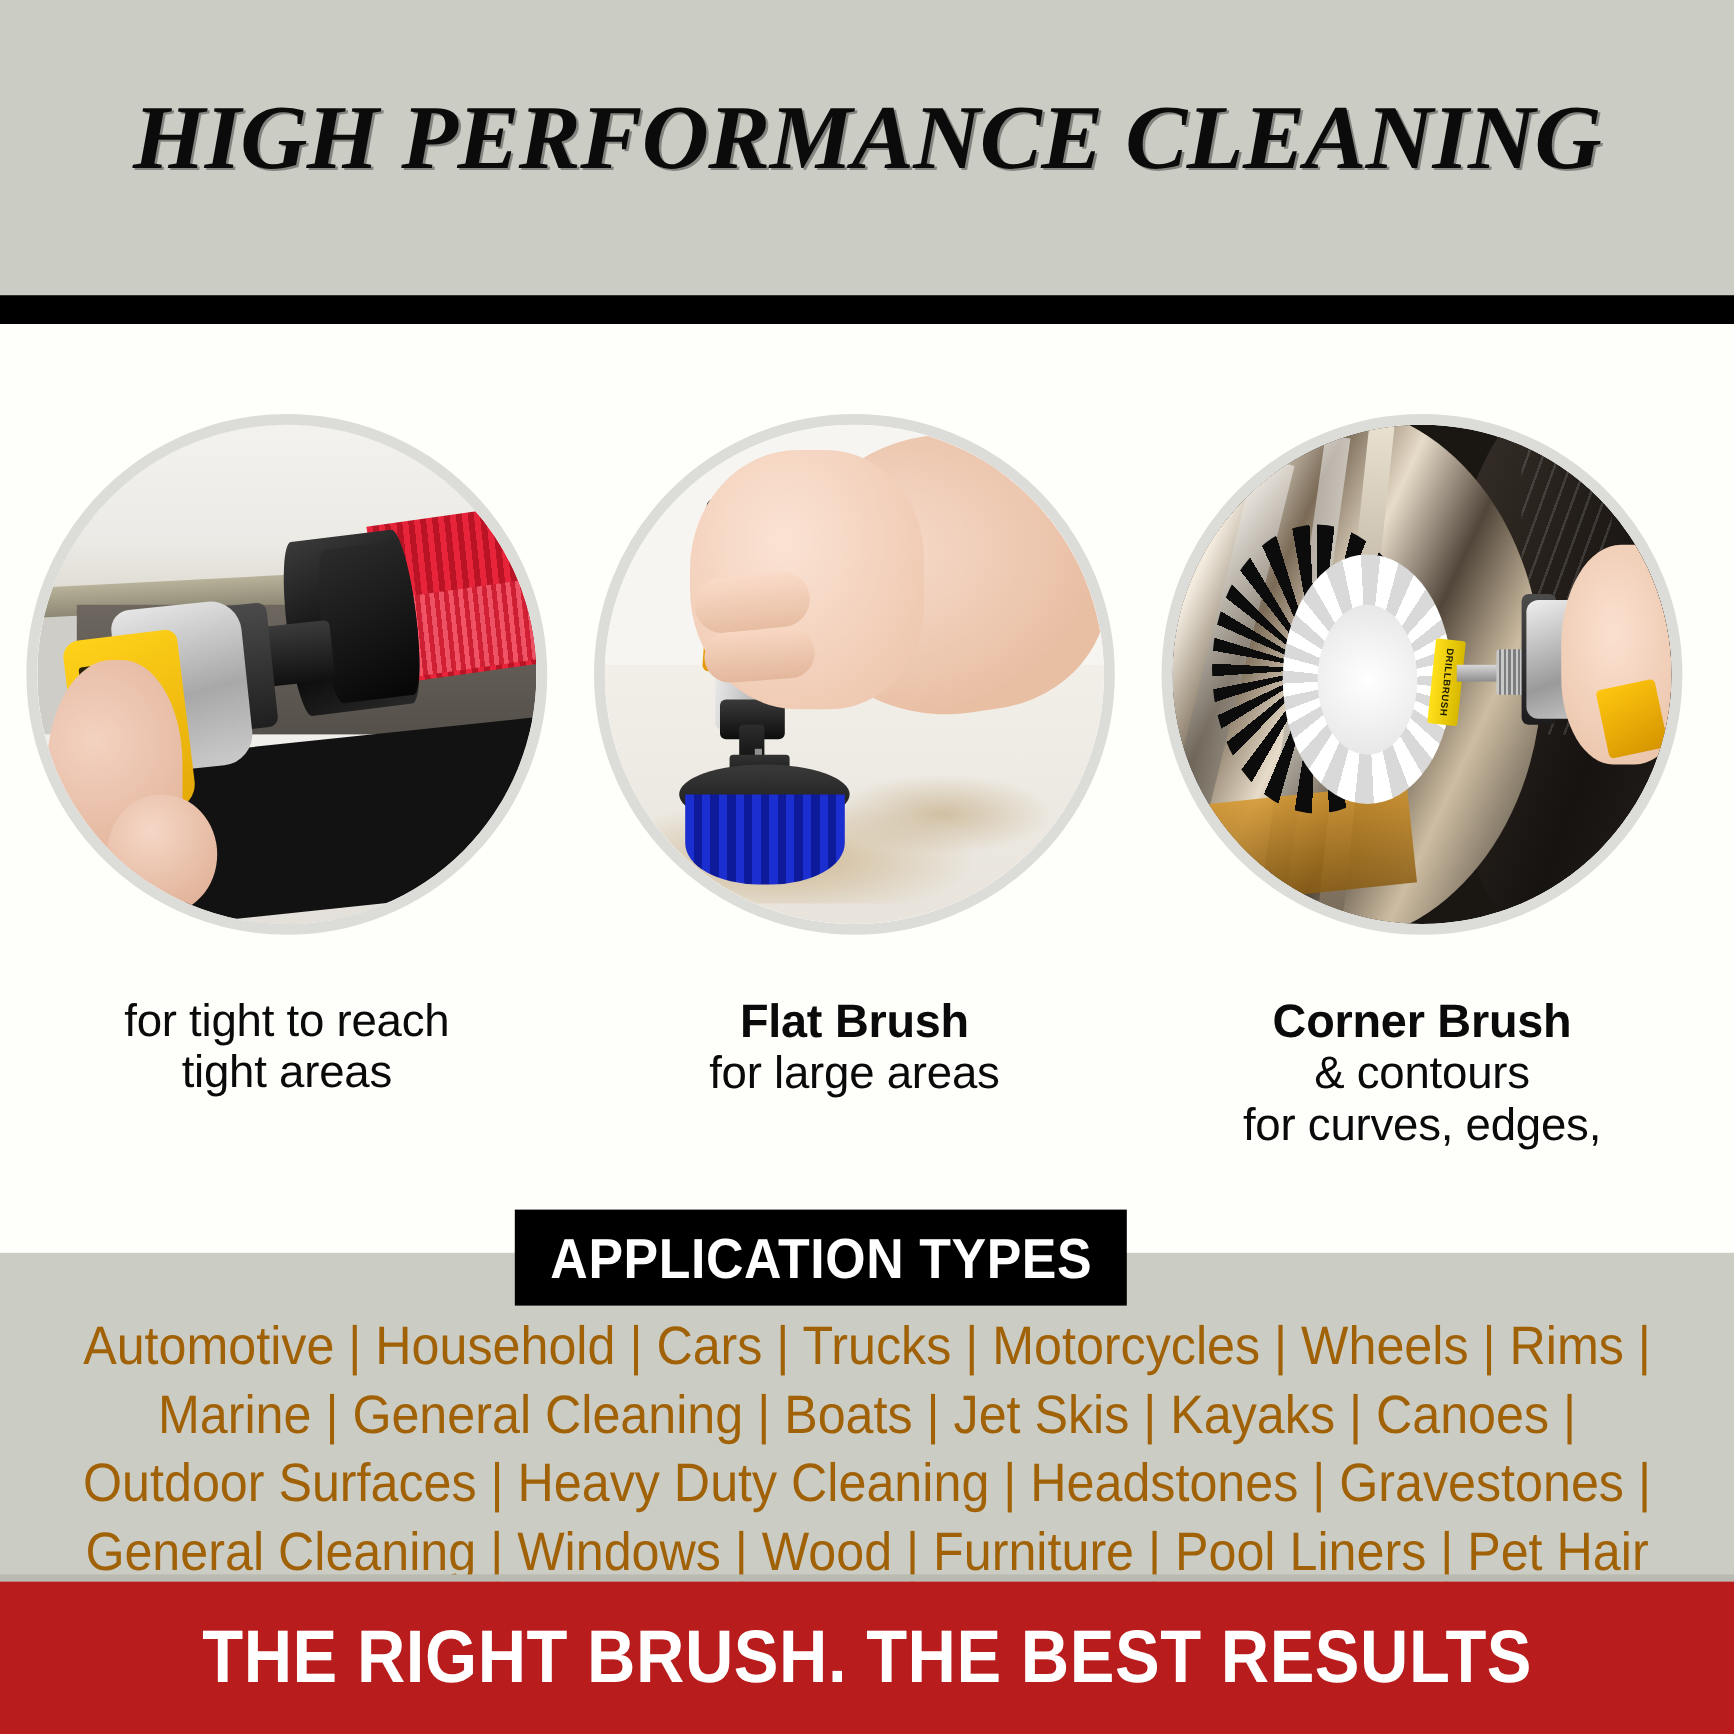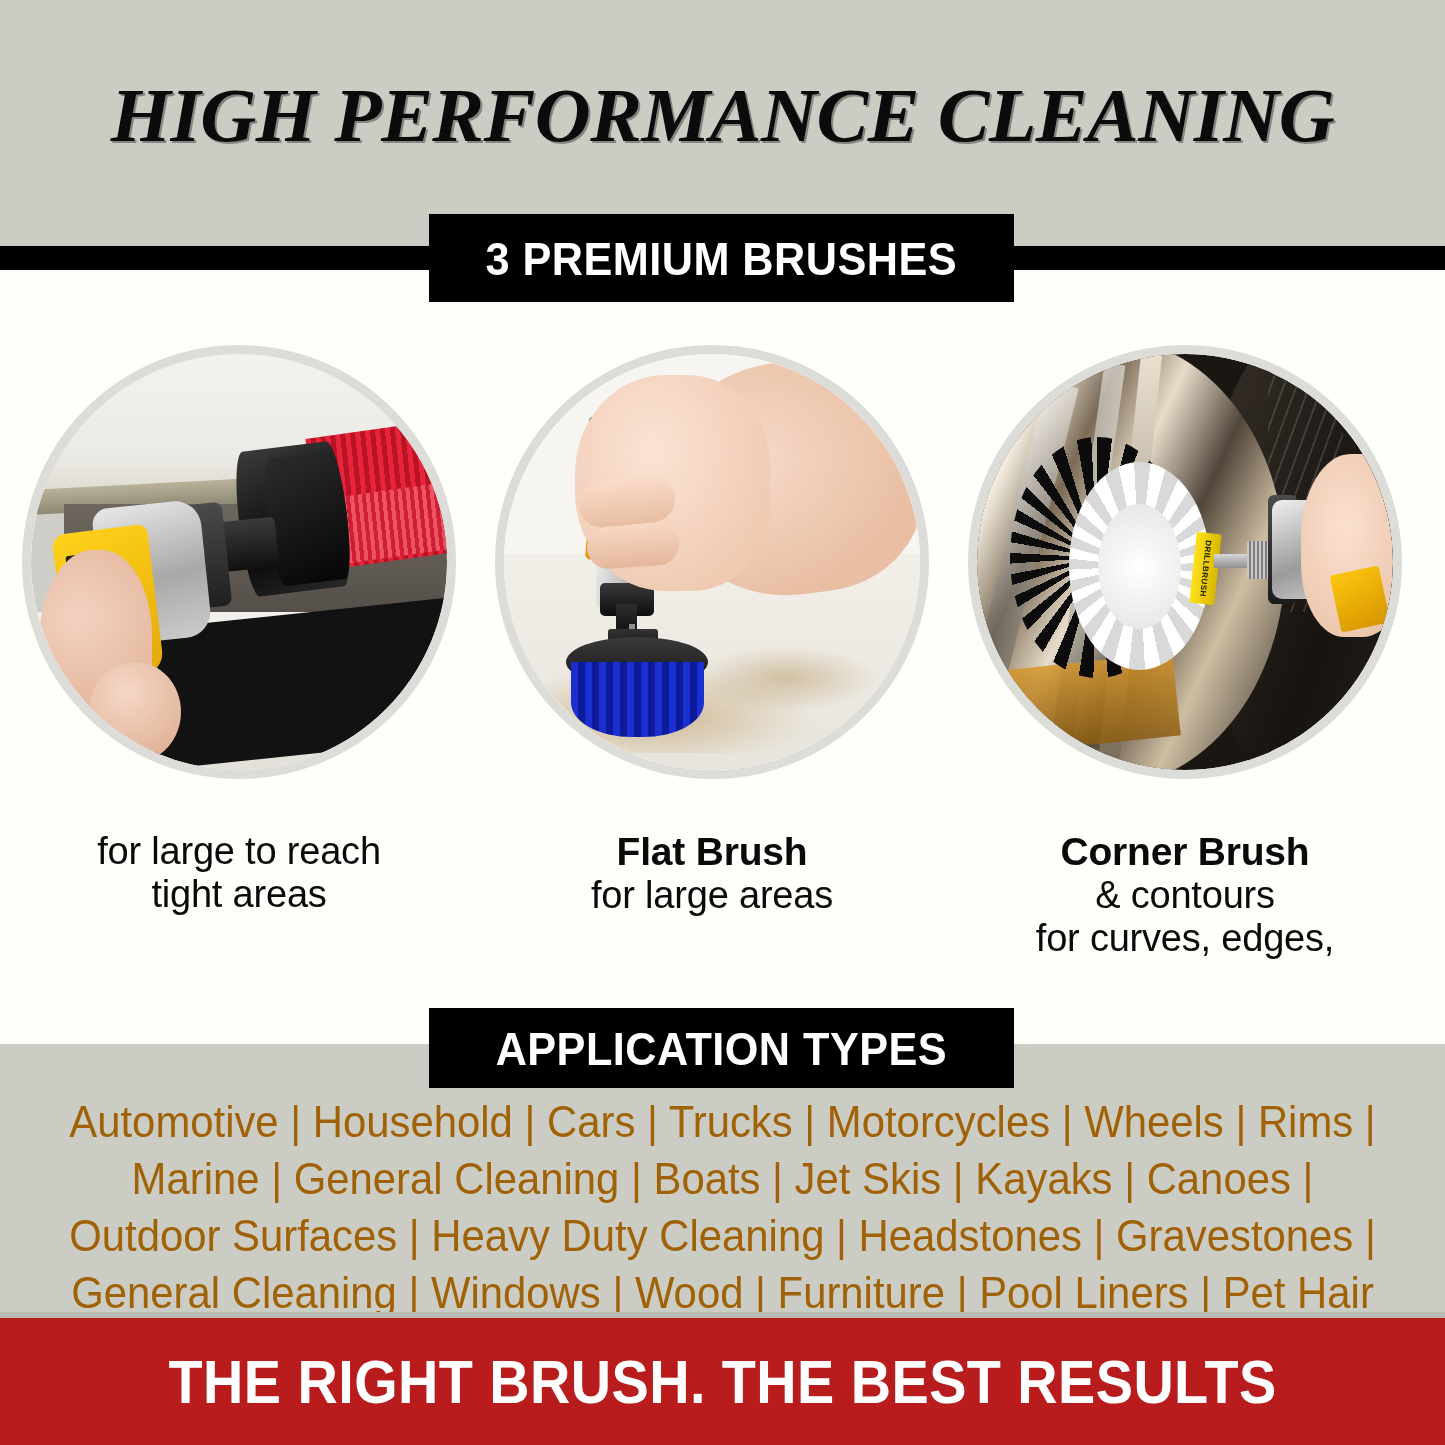--- a/index.html
+++ b/index.html
@@ -47,21 +47,21 @@
     font-weight:bold;
     letter-spacing:0.5px;
     transform:scaleX(0.92);
     white-space:nowrap;
   }
   #ribbon-brushes{
     left:429px;top:214px;width:585px;height:88px;
   }
   #ribbon-brushes span{font-size:47px;}
   #ribbon-apps{
-    left:429px;top:1008px;width:585px;height:80px;
+    left:429px;top:1008px;width:510px;height:80px;
   }
   #ribbon-apps span{font-size:47px;}
 
   
   .white-mid{
     position:absolute;left:0;top:270px;width:1445px;height:774px;background:#fefefa;
   }
 
   
   .circle{
@@ -266,23 +266,20 @@
 
 <div class="page">
 
   <div class="top-band"></div>
   <div class="headline">HIGH PERFORMANCE CLEANING</div>
 
   <div class="stripe"></div>
 
   <div class="white-mid"></div>
 
-  <div class="ribbon" id="ribbon-brushes">
-    <span>3 PREMIUM BRUSHES</span>
-  </div>
 
   <div class="circle" id="photo-rounded">
     <div class="photo-inner">
       <div class="p1-bg"></div>
       <div class="p1-wall"></div>
       <div class="p1-ledge"></div>
       <div class="p1-dark"></div>
       <div class="p1-floor"></div>
       <div class="p1-darkbar"></div>
       <div class="p1-red"></div>
@@ -347,21 +344,21 @@
       <div class="p3-shaft"></div>
       <div class="p3-knurl"></div>
       <div class="p3-collar"></div>
       <div class="p3-chuck"></div>
       <div class="p3-hand"></div>
       <div class="p3-yellowtool"></div>
     </div>
   </div>
 
   <div class="caption" id="cap-rounded">
-    <div class="sub">for large to reach</div>
+    <div class="sub">for tight to reach</div>
     <div class="sub">tight areas</div>
   </div>
   <div class="caption" id="cap-flat">
     <div class="title">Flat Brush</div>
     <div class="sub">for large areas</div>
   </div>
   <div class="caption" id="cap-corner">
     <div class="title">Corner Brush</div>
     <div class="sub">&amp; contours</div>
     <div class="sub">for curves, edges,</div>

